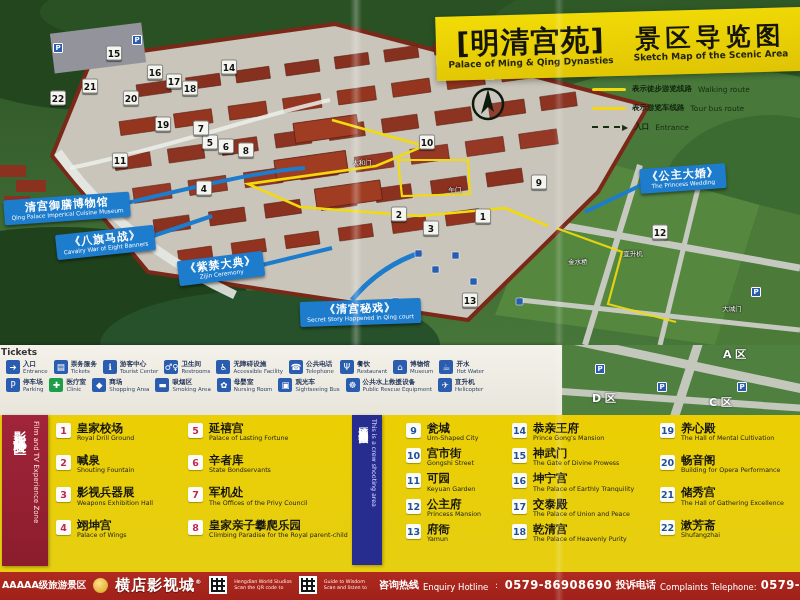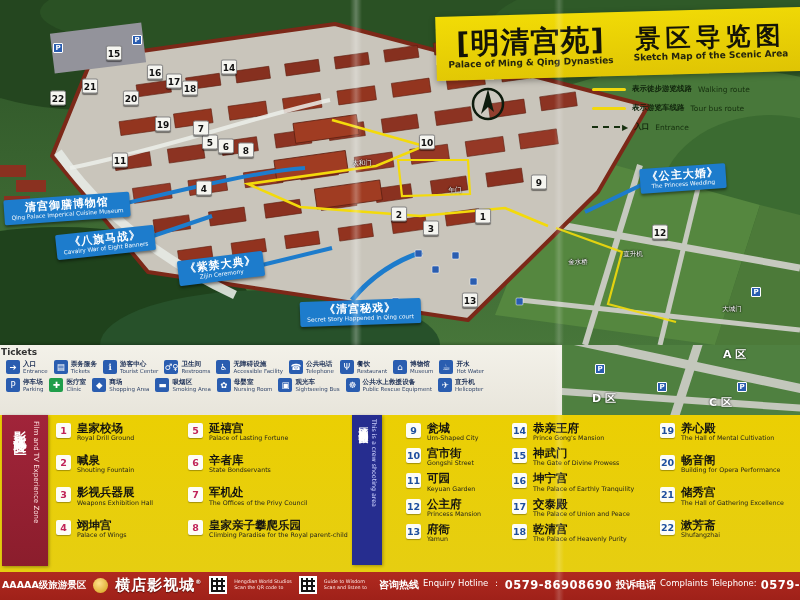--- a/index.html
+++ b/index.html
@@ -93,21 +93,21 @@
     padding:0 0 10px 2px;box-sizing:border-box;gap:7px;color:#fff;overflow:hidden;}
   #rating{font-size:9.5px;font-weight:800;white-space:nowrap;}
   #brand-logo{width:15px;height:15px;border-radius:50%;flex:0 0 auto;
     background:radial-gradient(circle at 40% 35%,#ffe08a,#d4a017);}
   #brand{font-size:15px;font-weight:900;white-space:nowrap;letter-spacing:1px;text-shadow:0 1px 1px #5c0f0a;}
   #brand sup{font-size:6px;}
   .qr{width:18px;height:18px;background:#fff;flex:0 0 auto;box-sizing:border-box;border:2px solid #fff;
     background-image:repeating-linear-gradient(0deg,#161616 0 2px,transparent 2px 5px),
                      repeating-linear-gradient(90deg,#161616 0 2px,transparent 2px 5px);}
   .qr-note{display:flex;flex-direction:column;font-size:4.8px;line-height:1.35;color:#ffe9e6;white-space:nowrap;}
-  #hotline{display:flex;align-items:flex-start;gap:4px;white-space:nowrap;font-size:8.5px;margin-left:auto;}
+  #hotline{display:flex;align-items:flex-end;gap:4px;white-space:nowrap;font-size:8.5px;margin-left:auto;}
   .hl-zh{font-weight:800;font-size:10px;}
   .hl-num{font-weight:900;font-size:11.5px;letter-spacing:.5px;}
   
   .crease{position:absolute;pointer-events:none;}
   #crease-a{left:350px;top:0;width:12px;height:345px;
     background:linear-gradient(90deg,transparent,rgba(255,255,255,.28),transparent);}
   #crease-b{left:554px;top:0;width:10px;height:600px;
     background:linear-gradient(90deg,transparent,rgba(255,255,255,.18),transparent);z-index:40;}
 </style>
 </head>

